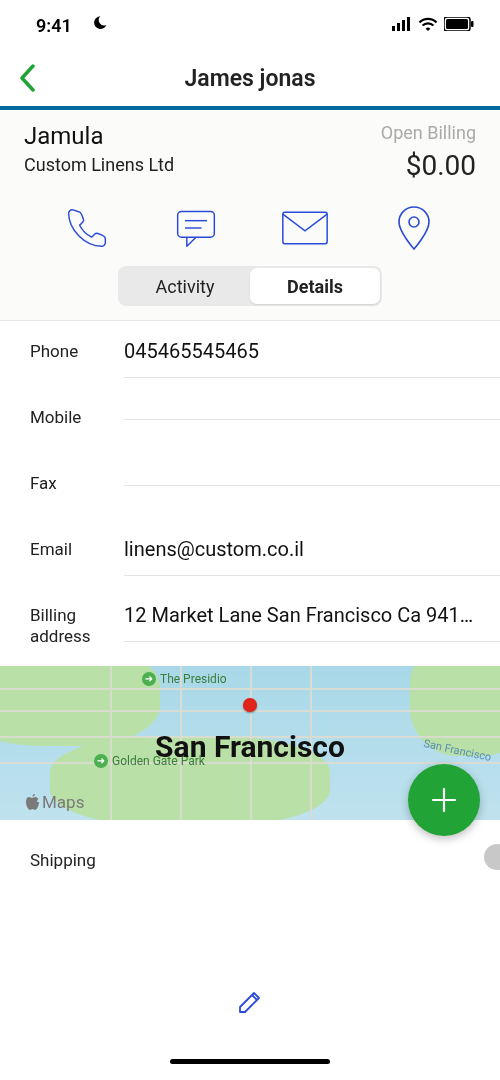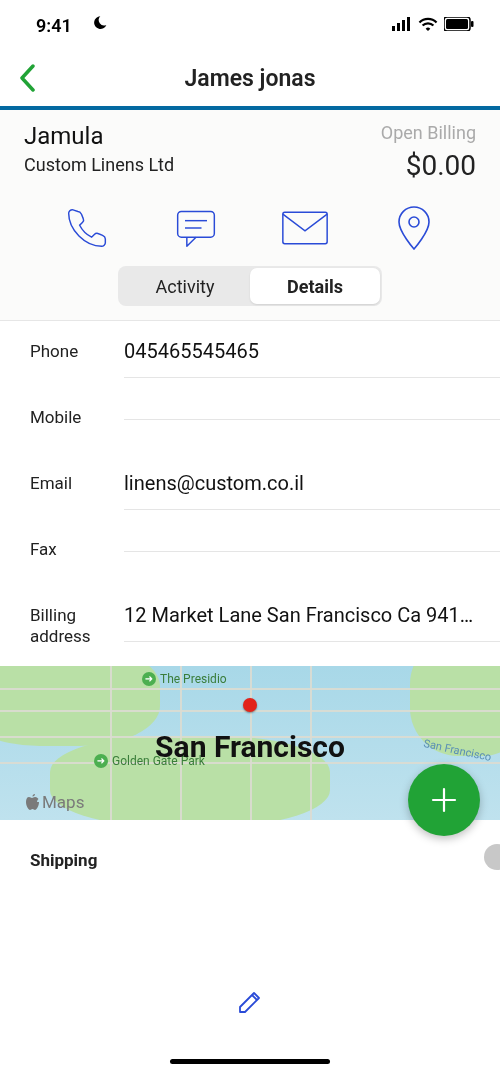--- a/index.html
+++ b/index.html
@@ -228,21 +228,21 @@
     border-radius: 50%;
     background: #c8c8c8;
   }
 
   
   .shipping-row {
     display:flex;
     padding-top: 30px;
   }
   .shipping-label{
-    width:124px;padding-left:30px;font-size:17px;color:#222;font-weight:bold;
+    width:124px;padding-left:30px;font-size:17px;color:#222;
   }
 
   
   .edit-btn {
     position: absolute;
     left: 50%;
     bottom: 60px;
     transform: translateX(-50%);
     width: 36px;
     height: 36px;
@@ -367,30 +367,30 @@
   </div>
 
   <div class="detail-row">
     <div class="detail-label">Mobile</div>
     <div class="detail-value-wrap">
         <div class="detail-value"></div>
       </div>
   </div>
 
   <div class="detail-row">
+    <div class="detail-label">Fax</div>
+    <div class="detail-value-wrap">
+        <div class="detail-value"></div>
+      </div>
+  </div>
+
+  <div class="detail-row">
     <div class="detail-label">Email</div>
     <div class="detail-value-wrap">
         <div class="detail-value">linens@custom.co.il</div>
-      </div>
-  </div>
-
-  <div class="detail-row">
-    <div class="detail-label">Fax</div>
-    <div class="detail-value-wrap">
-        <div class="detail-value"></div>
       </div>
   </div>
 
   <div class="detail-row">
     <div class="detail-label twoline">Billing address</div>
     <div class="detail-value-wrap">
         <div class="detail-value">12 Market Lane San Francisco Ca 941…</div>
       </div>
   </div>
 

